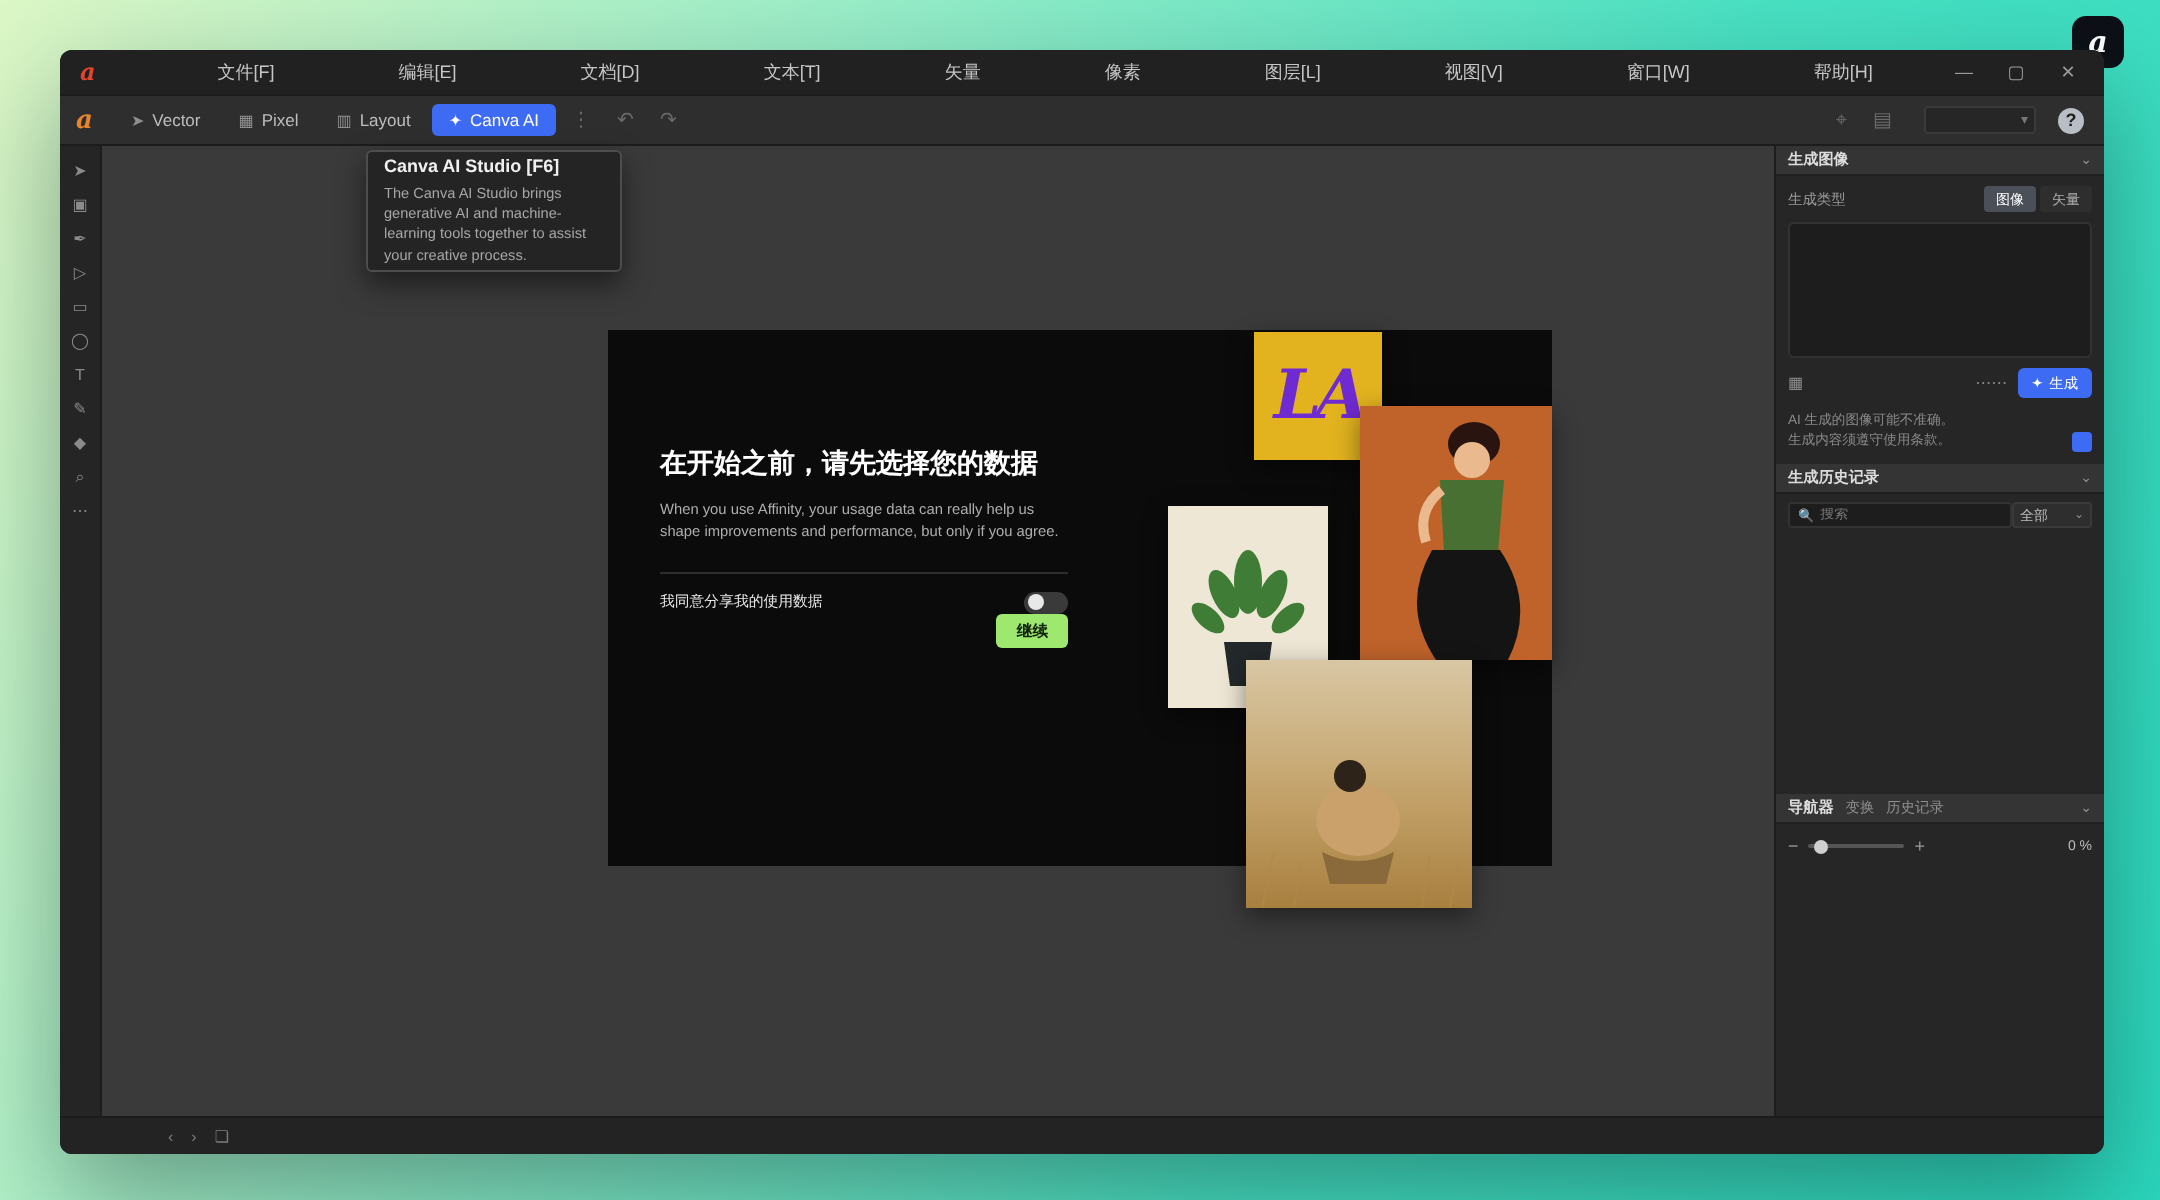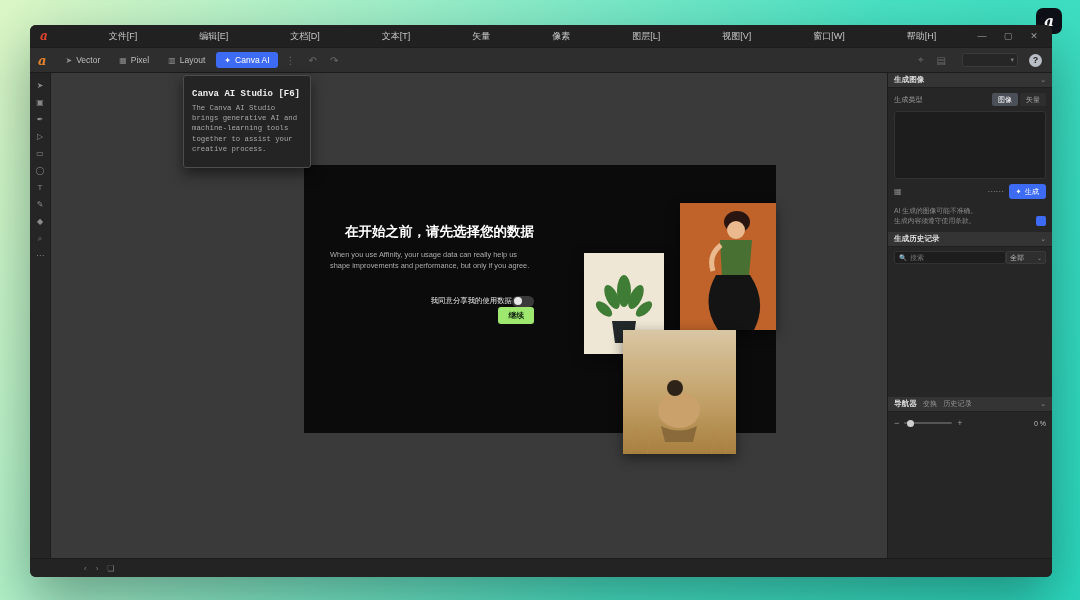--- a/index.html
+++ b/index.html
@@ -47,28 +47,27 @@
     font-size:9px; font-weight:bold; display:flex; align-items:center; justify-content:center; margin-right:2px; }
   .main { flex:1; display:flex; min-height:0; }
   .tools {
     width:21px; background:#252525; border-right:1px solid #1d1d1d;
     display:flex; flex-direction:column; align-items:center; padding-top:9px; gap:9px; flex:none;
   }
   .tool { color:#8b8b8b; font-size:8px; line-height:8px; }
   .canvas { flex:1; background:#3a3a3a; position:relative; min-width:0; }
   .tooltip {
     position:absolute; left:132px; top:2px; width:128px; background:#242424;
-    border:1px solid #4d4d4d; border-radius:3px; padding:13px 8px; z-index:10;
+    border:1px solid #4d4d4d; border-radius:3px; padding:2px 8px; z-index:10;
     box-shadow:0 6px 14px rgba(0,0,0,.5);
-    font-family:Liberation Mono, monospace;
   }
   .tooltip h4 { font-size:9px; color:#f0f0f0; margin-bottom:4px; font-weight:bold; }
   .tooltip p { font-size:7.3px; color:#a6a6a6; line-height:1.4; }
   .modal { position:absolute; left:253px; top:92px; width:472px; height:268px; background:#0b0b0b; }
-  .mtext { position:absolute; left:26px; top:58px; width:204px; display:flex; flex-direction:column;align-items:flex-end; }
+  .mtext { position:absolute; left:26px; top:58px; width:204px; display:flex; flex-direction:column; }
   .mtext h1 { color:#fff; font-size:13.5px; font-weight:bold; line-height:1.35; }
   .mtext p { color:#aeaeae; font-size:7.4px; line-height:1.45; margin-top:9px; }
   .mdivider { border-top:1px solid #2d2d2d; margin-top:14px; }
   .consent { display:flex; align-items:center; justify-content:space-between; margin-top:9px; }
   .consent .clabel { color:#e8e8e8; font-size:7.4px; }
   .toggle { width:22px; height:11px; background:#3a3a3a; border-radius:6px; position:relative; flex:none; }
   .toggle .knob { position:absolute; left:1.5px; top:1.5px; width:8px; height:8px; background:#e8e8e8; border-radius:50%; }
   .continue-btn {
     align-self:flex-end; background:#9fe870; color:#10220c;
     font-size:7.8px; font-weight:bold; padding:3px 10px; border-radius:3px; border:none;
@@ -211,20 +210,23 @@
           <div class="mdivider"></div>
           <div class="consent">
             <span class="clabel">我同意分享我的使用数据</span>
             <div class="toggle">
               <div class="knob"></div>
             </div>
           </div>
           <button class="continue-btn">继续</button>
         </div>
 
+        <div class="art art-la">
+          <span>LA</span>
+        </div>
         <div class="art art-plant">
           <svg viewBox="0 0 80 101">
             <rect width="80" height="101" fill="#efe7d5"></rect>
             <g fill="#3f7c35">
               <ellipse cx="40" cy="38" rx="7" ry="16"></ellipse>
               <ellipse cx="28" cy="44" rx="6" ry="13" transform="rotate(-25 28 44)"></ellipse>
               <ellipse cx="52" cy="44" rx="6" ry="13" transform="rotate(25 52 44)"></ellipse>
               <ellipse cx="20" cy="56" rx="5" ry="10" transform="rotate(-48 20 56)"></ellipse>
               <ellipse cx="60" cy="56" rx="5" ry="10" transform="rotate(48 60 56)"></ellipse>
             </g>

